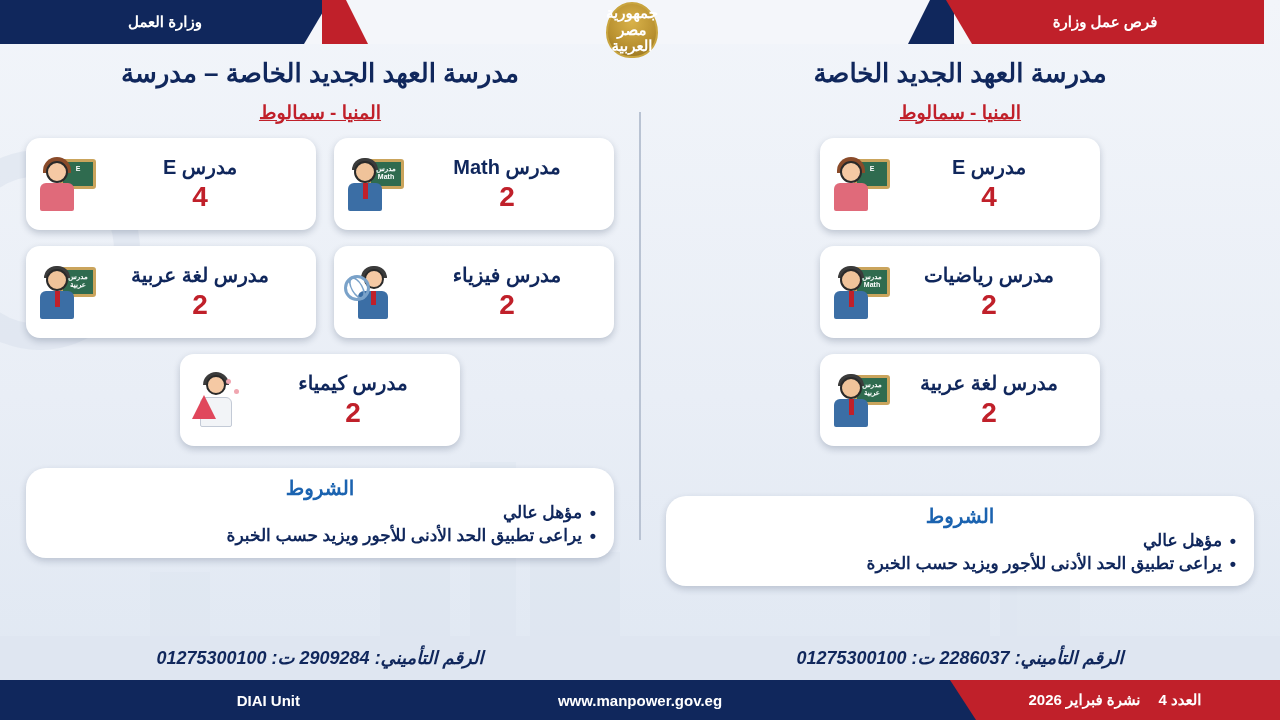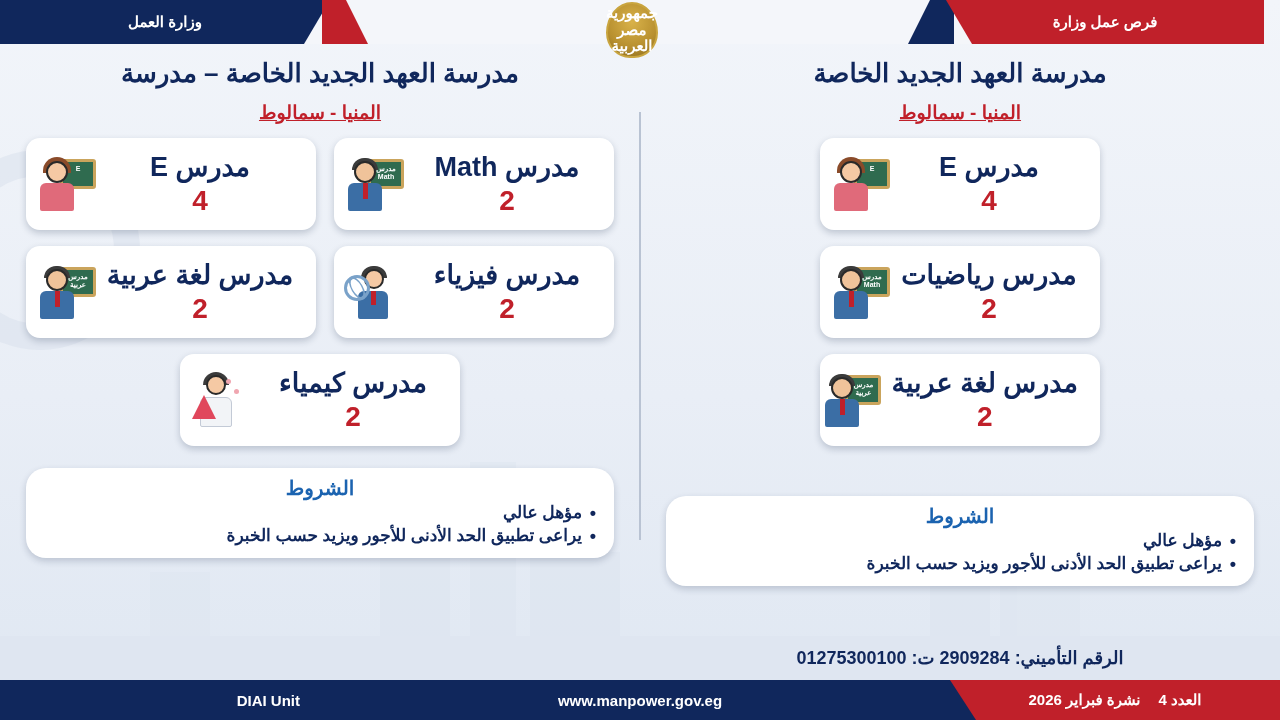--- a/index.html
+++ b/index.html
@@ -98,21 +98,21 @@
     background: #ffffff;
     border-radius: 14px;
     box-shadow: 0 3px 7px rgba(20,35,70,.22);
     padding: 8px 14px 8px 10px;
     display: flex; flex-direction: row; align-items: center;
     margin-bottom: 16px;
     min-height: 92px;
   }
   .card .txt { flex: 1; text-align: center; padding: 0 8px; }
   .card .job {
-    color: #10275c; font-weight: bold; font-size: 27px; white-space: nowrap;
+    color: #10275c; font-weight: bold; font-size: 20px; white-space: nowrap;
   }
   .card .num {
     color: #c0202a; font-weight: bold; font-size: 28px; margin-top: 2px;
   }
   .card .ico { width: 62px; height: 62px; flex: 0 0 62px; position: relative; }
 
   
   .col-single .card { width: 280px; margin-left: auto; margin-right: auto; }
   
   .w-wide { width: 290px; }
@@ -174,21 +174,21 @@
     content: "•"; position: absolute; right: 2px; top: -1px; font-size: 18px;
   }
 
   
   .contact-band {
     position: absolute; bottom: 40px; left: 0; right: 0; height: 44px;
     background: #dfe6f1; display: flex; align-items: center;
   }
   .contact-band .half {
     width: 50%; text-align: center; color: #10275c;
-    font-size: 18px; font-weight: bold;
+    font-size: 18px; font-weight: bold; font-style: italic;
   }
 
   
   .bottombar { position: absolute; bottom: 0; left: 0; right: 0; height: 40px; background: #10275c; }
   .bottombar .mid {
     position:absolute; left:50%; top:0; transform:translateX(-50%);
     height:40px; display:flex; align-items:center; color:#fff; font-size:15px; font-weight:bold;
   }
   .bottombar .right-blue {
     position:absolute; left:0; top:0; height:40px; width:300px;
@@ -390,20 +390,21 @@
         <h4>الشروط</h4>
         <ul>
           <li>مؤهل عالي</li>
           <li>يراعى تطبيق الحد الأدنى للأجور ويزيد حسب الخبرة</li>
         </ul>
       </div>
     </div>
   </div>
 
   <div class="contact-band">
+    <div class="half">الرقم التأميني: 2286037  ت: 01275300100</div>
     <div class="half">الرقم التأميني: 2909284  ت: 01275300100</div>
   </div>
 
   <div class="bottombar">
     <div class="right-blue">DIAI Unit</div>
     <div class="mid">www.manpower.gov.eg</div>
     <div class="left-red">
       <span>العدد 4</span>
       <span>نشرة فبراير 2026</span>
     </div>

